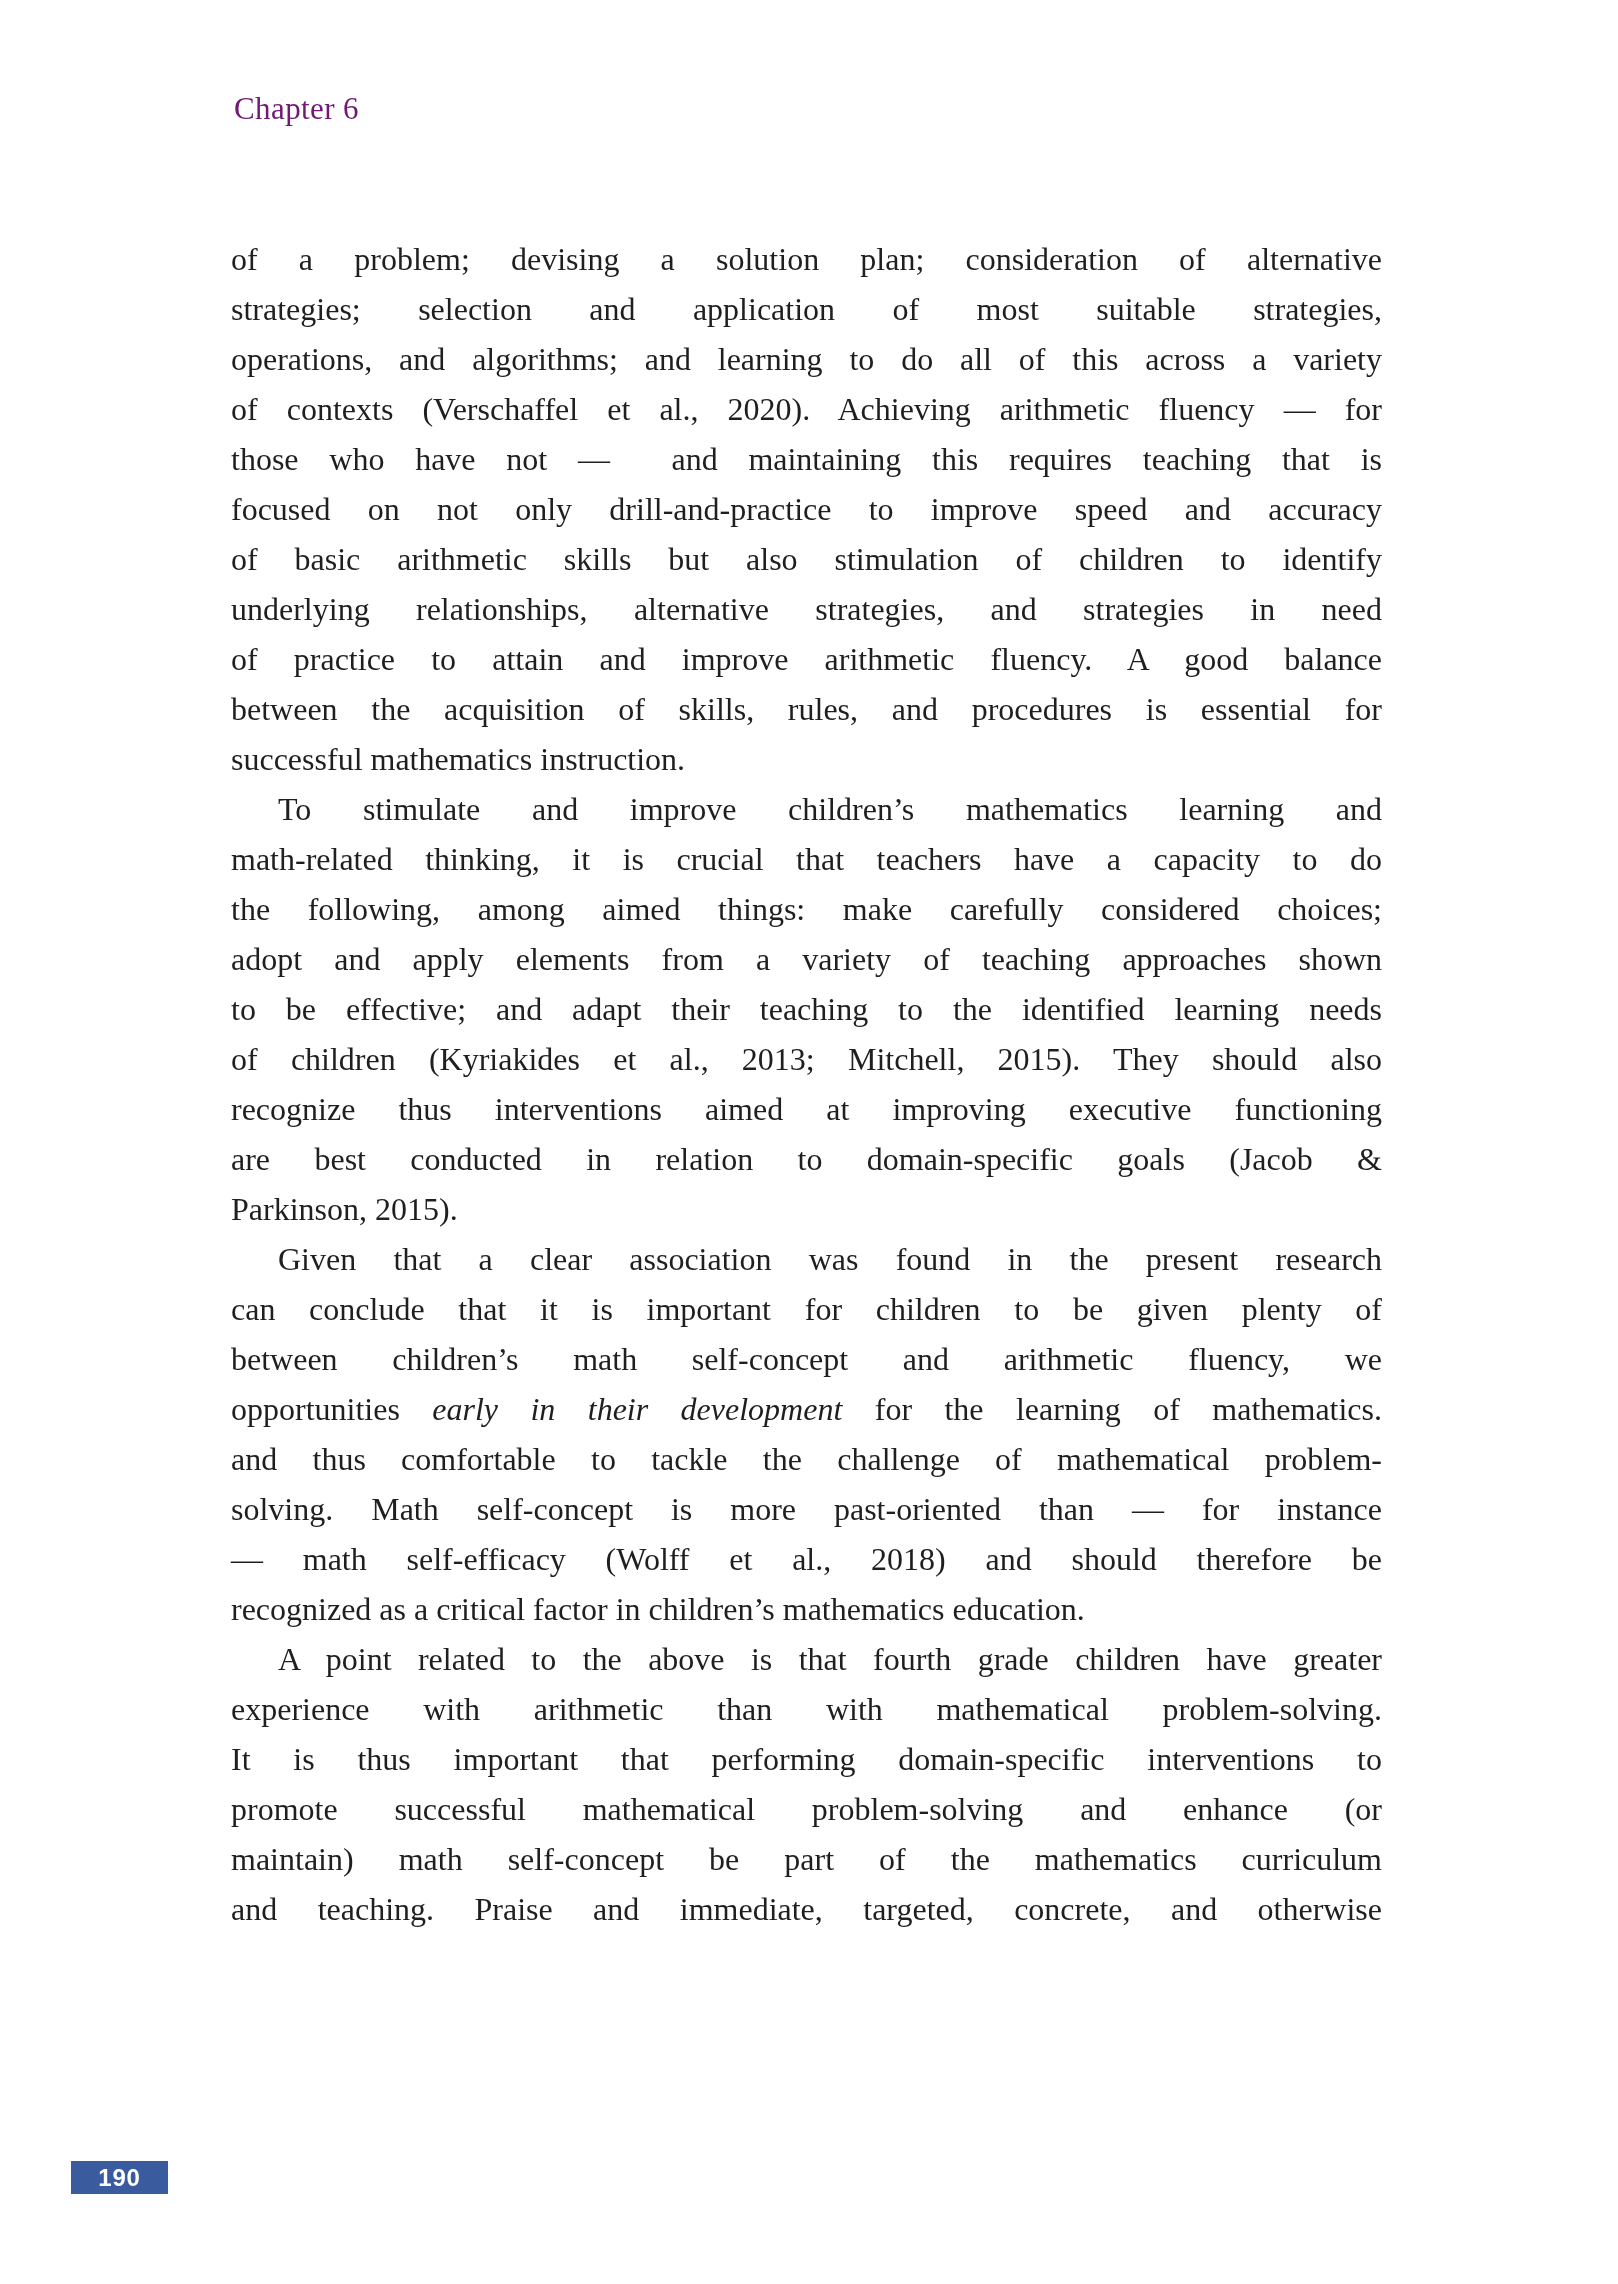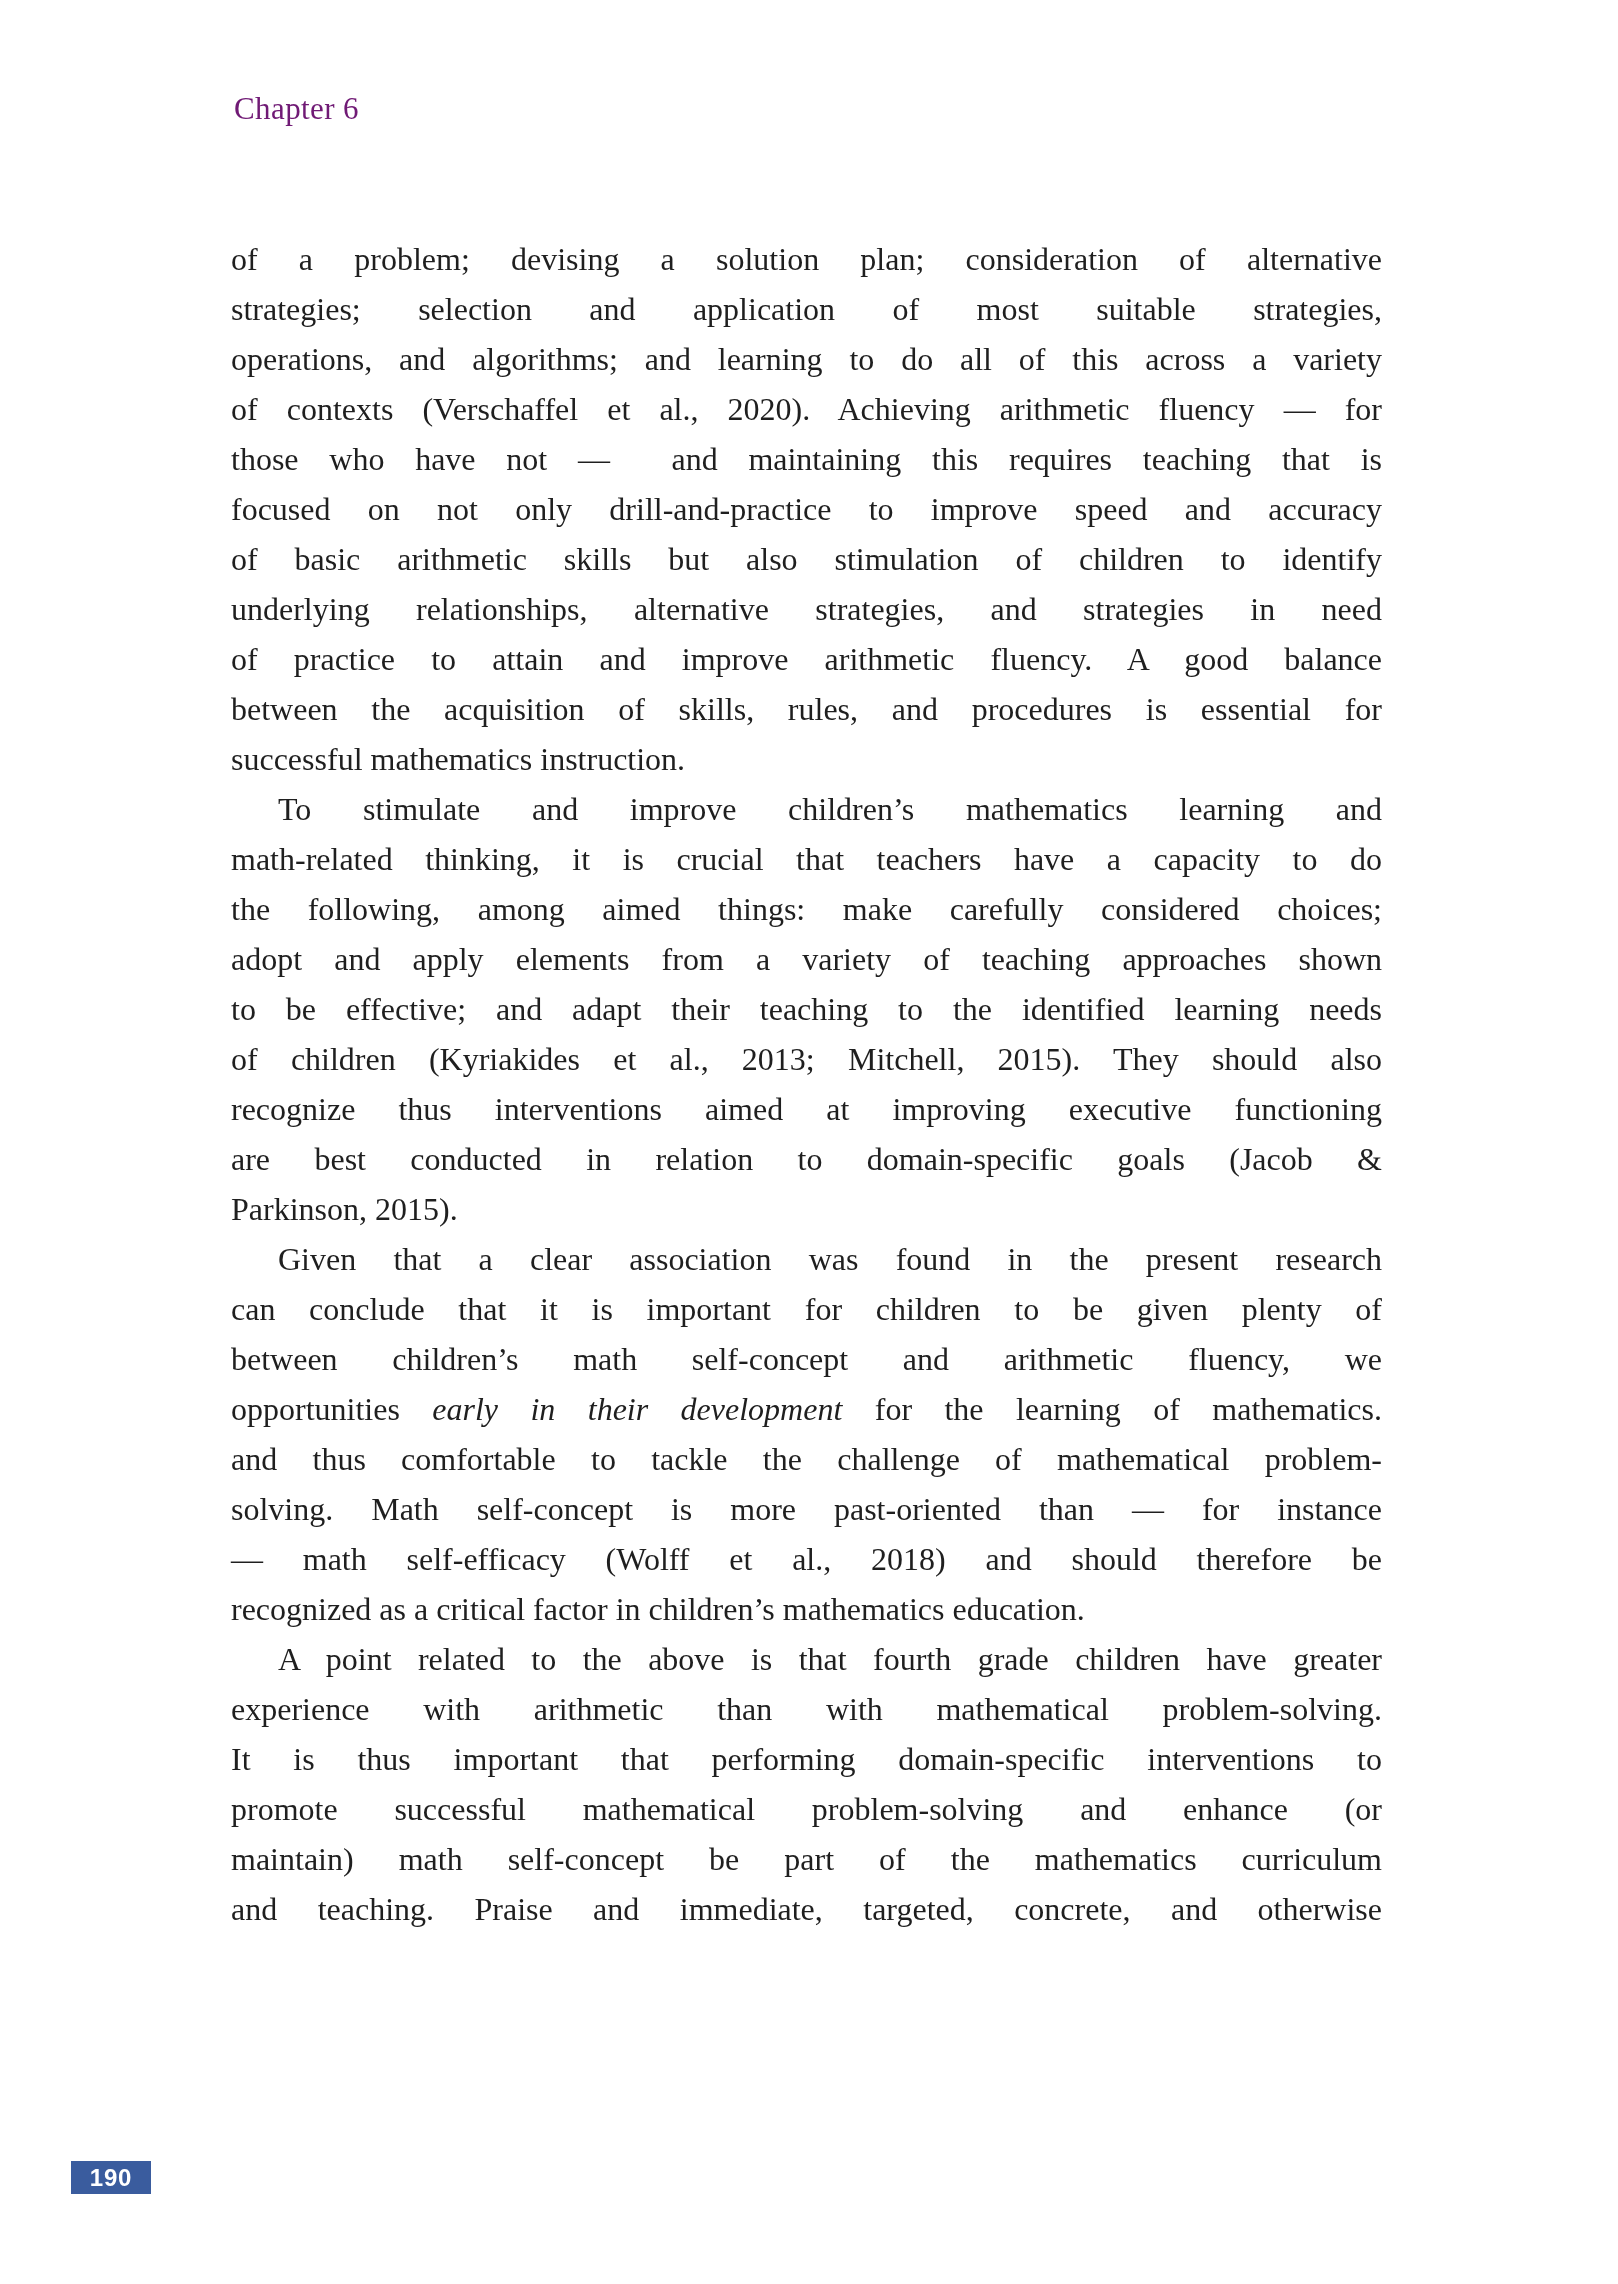--- a/index.html
+++ b/index.html
@@ -34,21 +34,21 @@
   .line {
     text-align: justify;
     text-align-last: justify;
   }
   .line.end { text-align-last: left; }
   .it { font-style: italic; }
   .page-badge {
     position: absolute;
     left: 71px;
     top: 2161px;
-    width: 80px;
+    width: 97px;
     height: 33px;
     display: flex;
     align-items: center;
     justify-content: center;
     font-family: "Liberation Sans", sans-serif;
     font-weight: bold;
     font-size: 24px;
     color: #ffffff;
     letter-spacing: 0.8px;
   }

